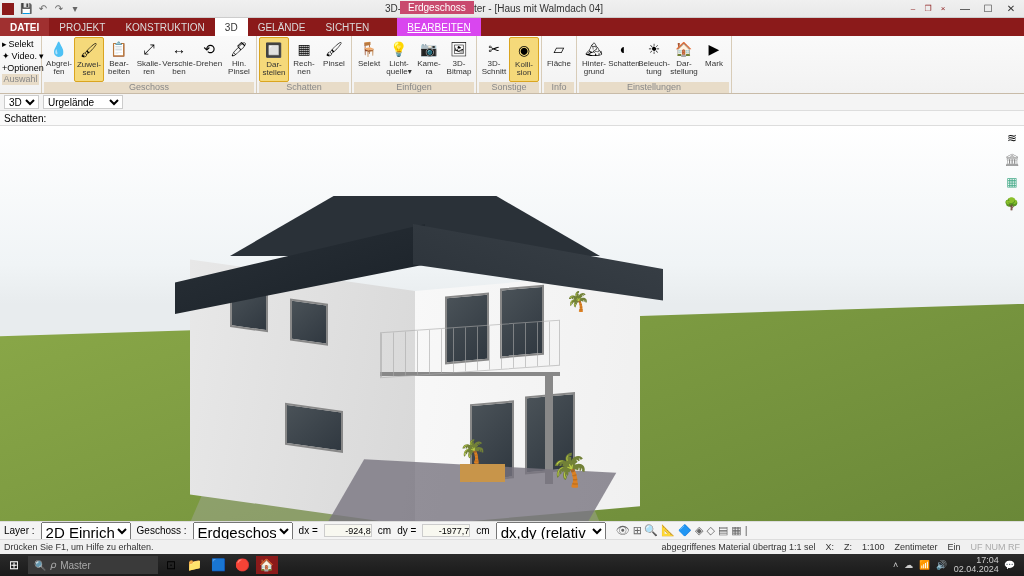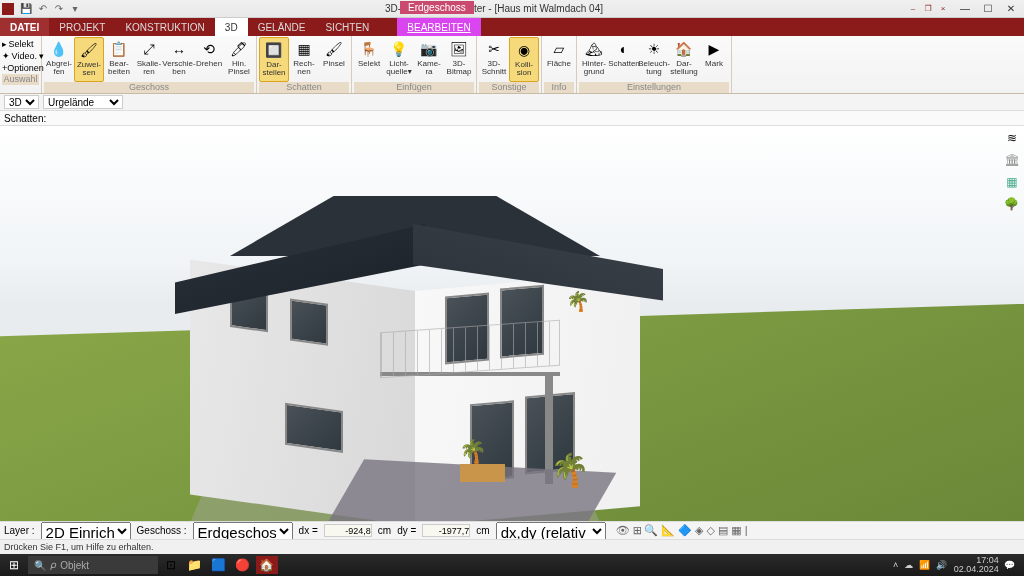--- a/index.html
+++ b/index.html
@@ -331,25 +331,34 @@
     <span>◈</span>
     <span>◇</span>
     <span>▤</span>
     <span>▦</span>
     <span>|</span>
   </div>
 </div>
 
 <div class="statusbar">
   <span>Drücken Sie F1, um Hilfe zu erhalten.</span>
+  <div class="r">
+    <span>abgegriffenes Material übertrag  1:1 sel</span>
+    <span>X:</span>
+    <span>Z:</span>
+    <span>1:100</span>
+    <span>Zentimeter</span>
+    <span>Ein</span>
+    <span style="color:#aaa">UF NUM RF</span>
+  </div>
 </div>
 
 <div class="taskbar">
   <div class="start">⊞</div>
-  <div class="search">🔍 <span>𝜌</span> <span>Objekt</span></div>
+  <div class="search">🔍 <span>𝜌</span> <span>Master</span></div>
   <div class="tbicon">⊡</div>
   <div class="tbicon">📁</div>
   <div class="tbicon">🟦</div>
   <div class="tbicon">🔴</div>
   <div class="tbicon" style="background:#8b1a1a;color:#fff">🏠</div>
   <div class="tray">
     <span>˄</span>
     <span>☁</span>
     <span>📶</span>
     <span>🔊</span>

